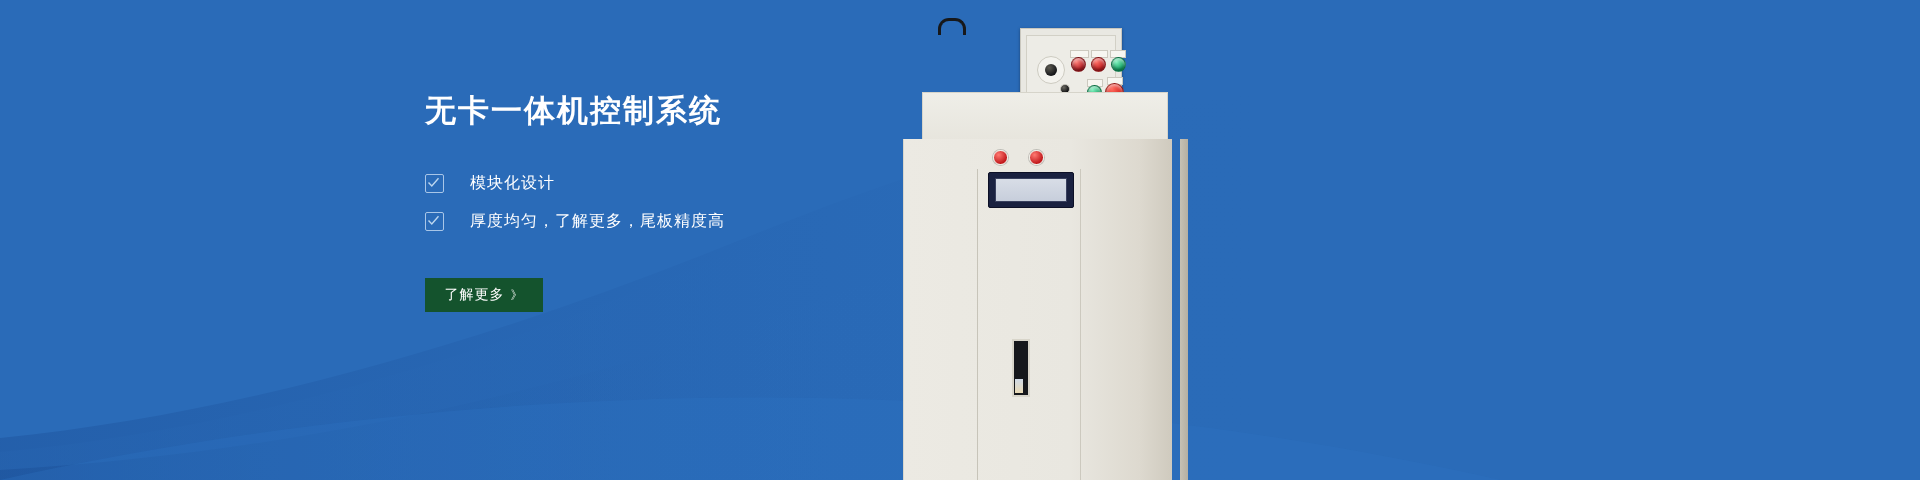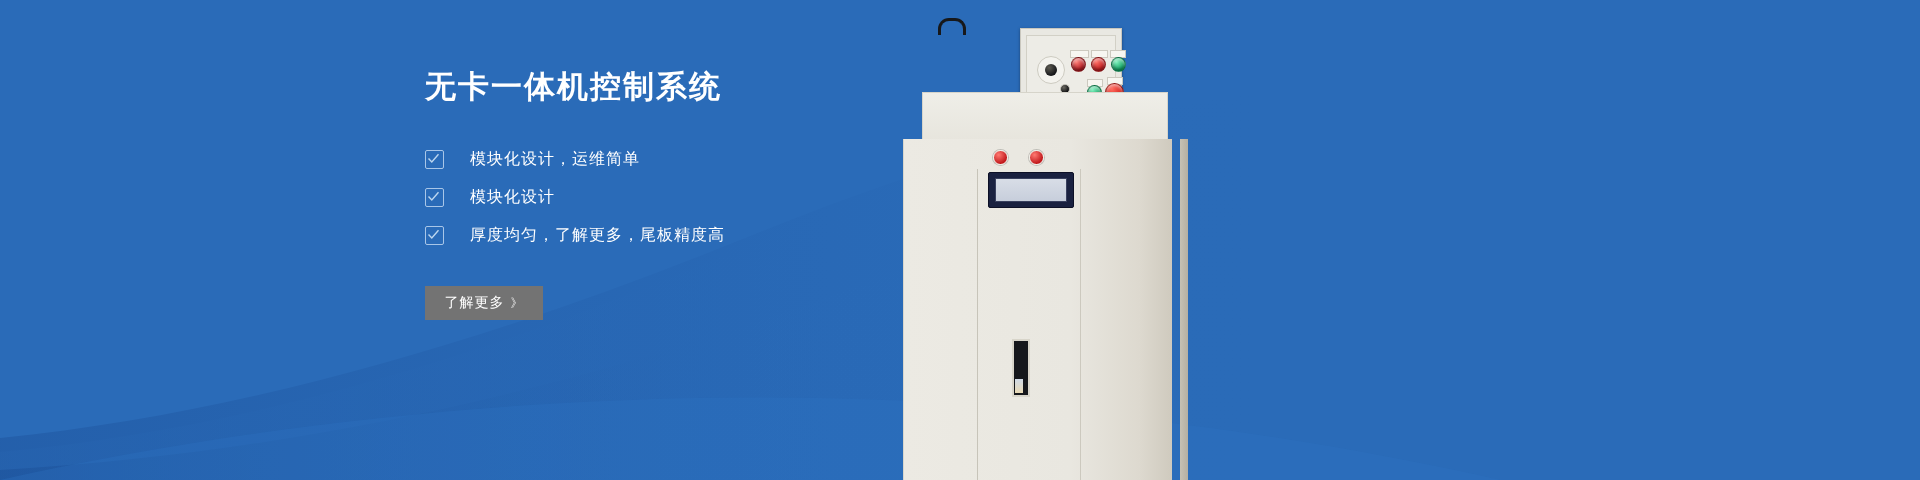--- a/index.html
+++ b/index.html
@@ -12,21 +12,21 @@
   #banner{
     position:relative;width:1920px;height:480px;overflow:hidden;
     background:#2a6bb8;
   }
 
   
   .bg-waves{position:absolute;inset:0;width:100%;height:100%;}
 
   
   .content{
-    position:absolute;left:425px;top:68px;width:640px;
+    position:absolute;left:425px;top:92px;width:640px;
   }
   .headline{
     color:#ffffff;
     font-size:31px;
     font-weight:bold;
     letter-spacing:2px;
     line-height:1.2;
     margin:0 0 44px 0;
     white-space:nowrap;
   }
@@ -44,22 +44,22 @@
   }
   .check-box svg{position:absolute;left:1px;top:1px;}
   .feature-text{
     color:#ffffff;
     font-size:16px;
     letter-spacing:1px;
     white-space:nowrap;
   }
   .cta{
     display:inline-flex;align-items:center;justify-content:center;
-    margin-top:23px;
-    background:#737373;
+    margin-top:29px;
+    background:#14532d;
     color:#ffffff;
     border:none;
     width:118px;height:34px;
     font-size:14px;
     letter-spacing:1px;
     cursor:pointer;
     font-family:inherit;
   }
   .cta .chev{margin-left:6px;font-size:12px;opacity:.95;}
 
@@ -187,28 +187,20 @@
     <path d="M0 480 L0 470 C 300 452 560 392 820 300 C 1000 236 1140 190 1300 160 L1300 480 Z" fill="url(#w2)"></path>
     <path d="M0 480 C 220 430 520 392 820 398 C 1100 404 1320 440 1500 480 Z" fill="#2f74c2" opacity="0.30"></path>
   </svg>
 
   <div class="content">
 
     <h1 class="headline">无卡一体机控制系统</h1>
 
     <ul class="feature-list">
 
-      <li class="feature-item">
-        <span class="check-box">
-          <svg width="13" height="13" viewBox="0 0 13 13">
-            <polyline points="1.5,6.5 4.8,10 11.5,2.2" fill="none" stroke="#bcd6ef" stroke-width="1.4"></polyline>
-          </svg>
-        </span>
-        <span class="feature-text">模块化设计，运维简单</span>
-      </li>
 
       <li class="feature-item">
         <span class="check-box">
           <svg width="13" height="13" viewBox="0 0 13 13">
             <polyline points="1.5,6.5 4.8,10 11.5,2.2" fill="none" stroke="#bcd6ef" stroke-width="1.4"></polyline>
           </svg>
         </span>
         <span class="feature-text">模块化设计</span>
       </li>
 

